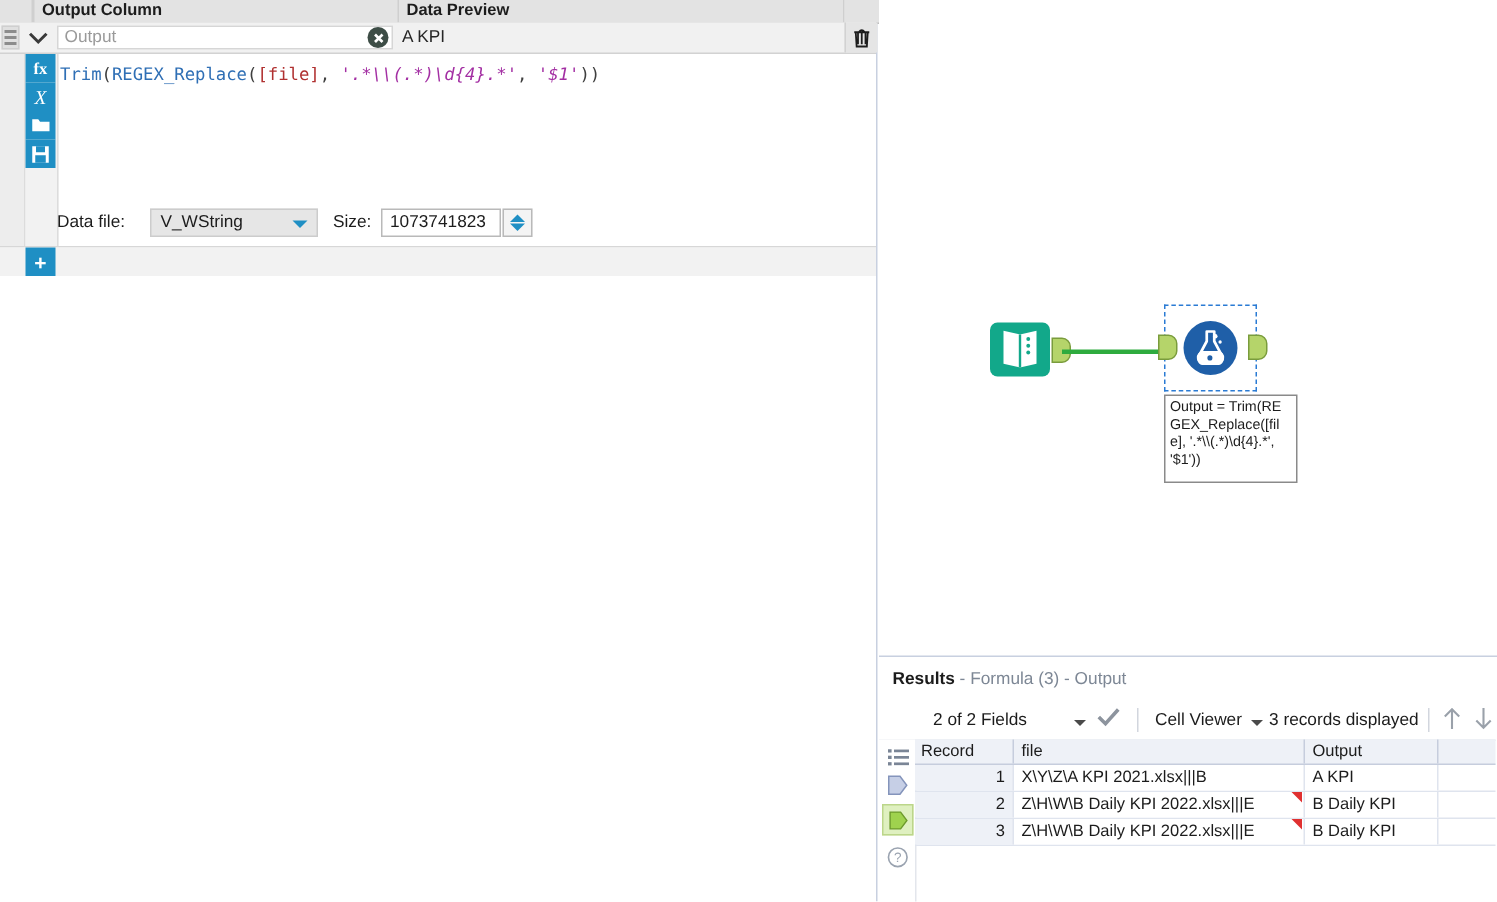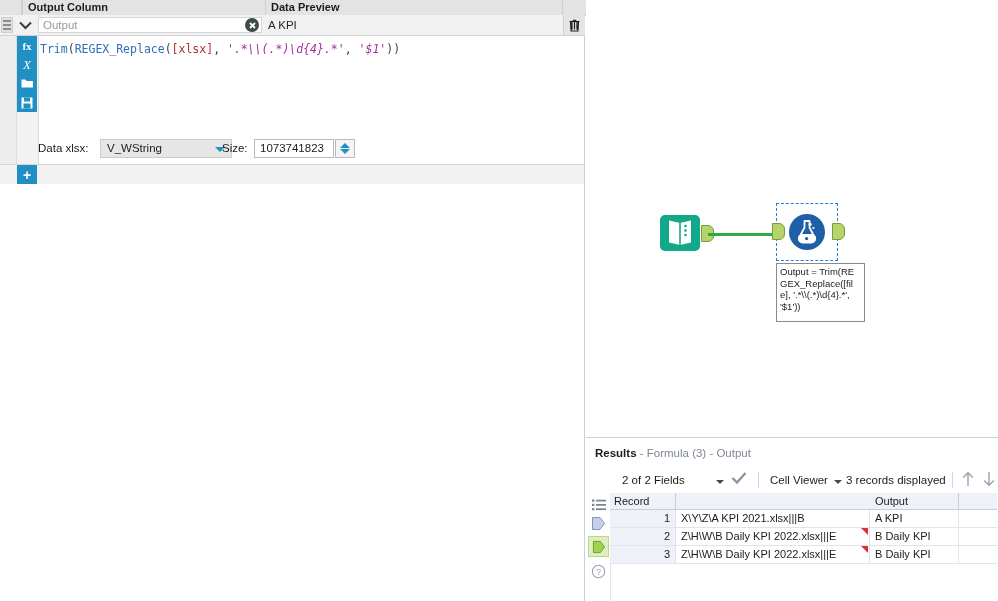--- a/index.html
+++ b/index.html
@@ -113,21 +113,21 @@
   .tk-field { color: #b03030; }
   .tk-str   { color: #a32fa3; font-style: italic; }
 
   
   .dtype-row {
     position: absolute; left: 38px; top: 139px; width: 320px; height: 20px;
     font-size: 11.5px; color: #1c1c1c;
   }
   .dtype-label { position: absolute; left: 0; top: 3px; }
   .dtype-select {
-    position: absolute; left: 62px; top: 0px; width: 132px; height: 19px;
+    position: absolute; left: 62px; top: 0px; width: 112px; height: 19px;
     background: #e6e6e6; border: 1px solid #cccccc; box-sizing: border-box;
     line-height: 17px; padding-left: 6px; color: #1c1c1c;
   }
   .dtype-select .caret {
     position: absolute; right: 6px; top: 7px;
     width: 0; height: 0; border-left: 5px solid transparent;
     border-right: 5px solid transparent; border-top: 5px solid #1f8fc4;
   }
   .size-label { position: absolute; left: 184px; top: 3px; }
   .size-input {
@@ -332,25 +332,25 @@
           </svg>
         </div>
         <div class="tool-btn b4">
           <svg width="12" height="12" viewBox="0 0 12 12" aria-hidden="true">
             <rect x="0.5" y="0.5" width="11" height="11" fill="#ffffff"></rect>
             <rect x="3" y="0.5" width="6" height="4" fill="#1f8fc4"></rect>
             <rect x="2.5" y="6.5" width="7" height="5" fill="#1f8fc4"></rect>
           </svg>
         </div>
       </div>
-      <div class="formula-text"><span class="tk-fn">Trim</span><span class="tk-punc">(</span><span class="tk-fn">REGEX_Replace</span><span class="tk-punc">(</span><span class="tk-field">[xlsx]</span><span class="tk-punc">, </span><span class="tk-str">'.*\\(.*)\d{4}.*'</span><span class="tk-punc">, </span><span class="tk-str">'$1'</span><span class="tk-punc">))</span></div>
+      <div class="formula-text"><span class="tk-fn">Trim</span><span class="tk-punc">(</span><span class="tk-fn">REGEX_Replace</span><span class="tk-punc">(</span><span class="tk-field">[file]</span><span class="tk-punc">, </span><span class="tk-str">'.*\\(.*)\d{4}.*'</span><span class="tk-punc">, </span><span class="tk-str">'$1'</span><span class="tk-punc">))</span></div>
     </div>
 
     <div class="dtype-row">
-      <span class="dtype-label">Data xlsx:</span>
+      <span class="dtype-label">Data file:</span>
       <div class="dtype-select">
         <span>V_WString</span>
         <span class="caret"></span>
       </div>
       <span class="size-label">Size:</span>
       <div class="size-input">1073741823</div>
       <div class="spinner">
         <span class="up"></span>
         <span class="down"></span>
       </div>
@@ -454,20 +454,21 @@
         <svg width="15" height="15" viewBox="0 0 15 15" aria-hidden="true">
           <circle cx="7.5" cy="7.5" r="6.2" fill="none" stroke="#9aa3b0" stroke-width="1.1"></circle>
           <text x="7.5" y="10.8" text-anchor="middle" font-size="9" font-family="Liberation Sans, sans-serif" fill="#9aa3b0">?</text>
         </svg>
       </div>
     </div>
 
     <div class="rtable">
       <div class="rt-head">
         <div class="rt-th c0">Record</div>
+        <div class="rt-th c1">file</div>
         <div class="rt-th c2">Output</div>
       </div>
       <div id="rt-body">
           <div class="rt-row">
             <div class="rt-td c0">1</div>
             <div class="rt-td c1">X\Y\Z\A KPI 2021.xlsx|||B</div>
             <div class="rt-td c2">A KPI</div>
           </div>
           <div class="rt-row">
             <div class="rt-td c0">2</div>

